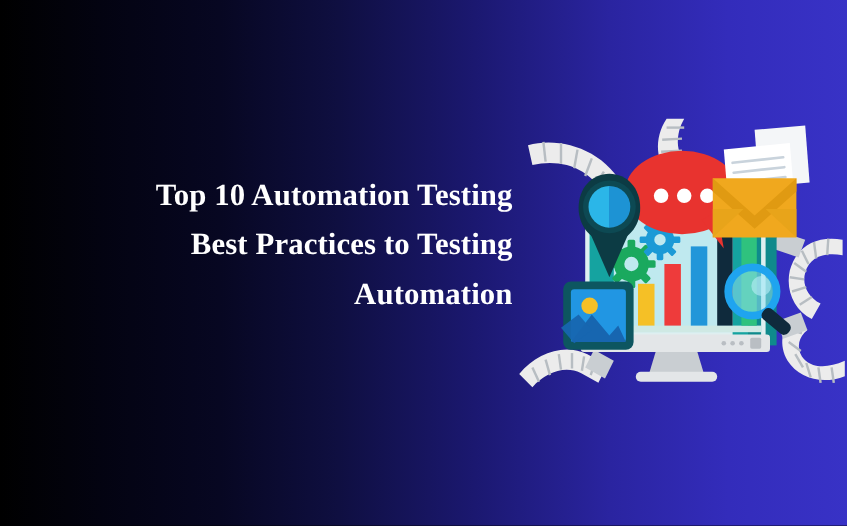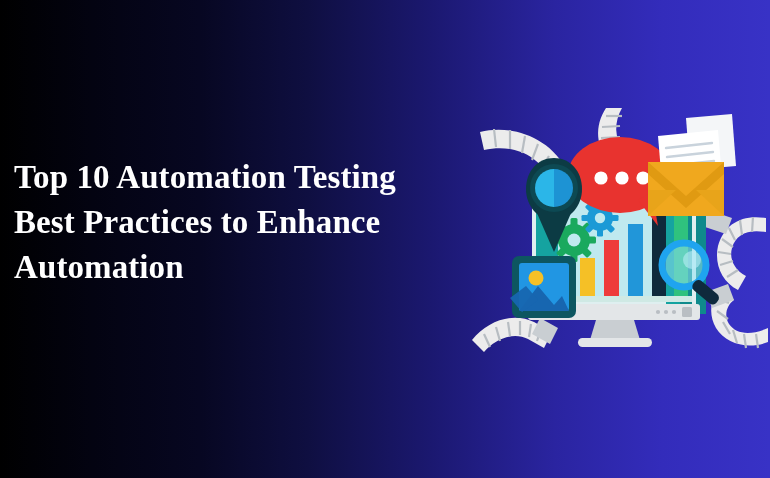--- a/index.html
+++ b/index.html
@@ -23,25 +23,25 @@
         #3832c6 100%);
     font-family: "Liberation Serif", serif;
   }
 
   
   #headline {
     position: absolute;
     left: 14px;
     top: 155px;
     width: 452px;
-    text-align: left;
+    text-align: right;
     color: #ffffff;
     font-family: "Liberation Serif", serif;
     font-weight: bold;
-    font-size: 33px;
+    font-size: 28px;
     line-height: 45px;
     letter-spacing: 0.1px;
   }
   #headline .hl {
     display: block;
     white-space: nowrap;
   }
 
   
   #art {
@@ -53,21 +53,21 @@
   }
   #art svg { display: block; }
 </style>
 </head>
 <body>
 
 <div id="canvas">
 
   <div id="headline">
     <span class="hl">Top 10 Automation Testing</span>
-    <span class="hl">Best Practices to Enhance</span>
+    <span class="hl">Best Practices to Testing</span>
     <span class="hl">Automation</span>
   </div>
 
   <div id="art">
     <svg width="300" height="260" viewBox="0 0 300 260" xmlns="http://www.w3.org/2000/svg">
 
       <defs>
         <linearGradient id="pinCenter" x1="0" y1="0" x2="1" y2="0">
           <stop offset="0%" stop-color="#2bb6e8"></stop>
           <stop offset="50%" stop-color="#2bb6e8"></stop>

